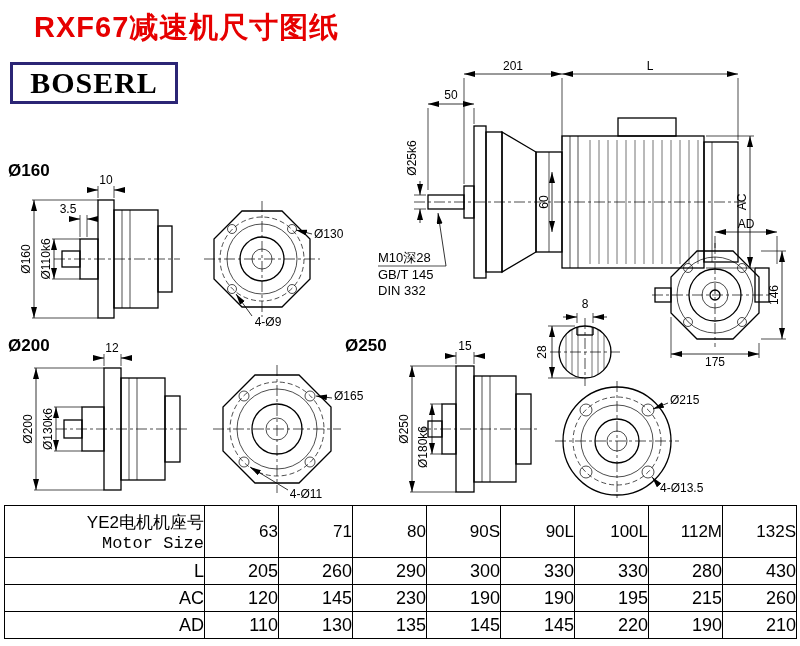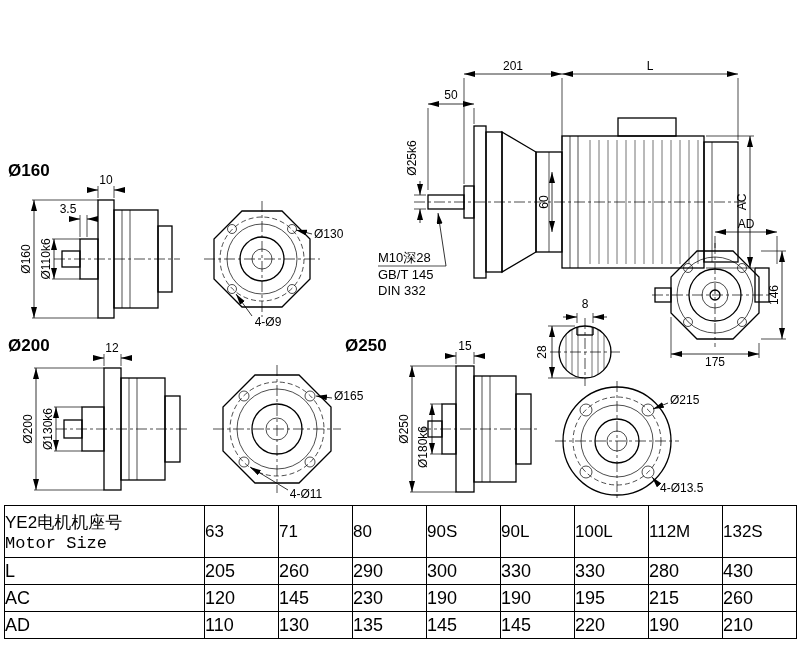--- a/index.html
+++ b/index.html
@@ -12,30 +12,32 @@
   svg .ln{fill:none;stroke:#000;stroke-width:1.3}
   svg .tn{fill:none;stroke:#000;stroke-width:0.7}
   svg .fin{fill:none;stroke:#000;stroke-width:0.55}
   svg .dim{fill:none;stroke:#000;stroke-width:0.8}
   svg .cl{fill:none;stroke:#000;stroke-width:0.7;stroke-dasharray:11 3 3 3}
   svg .bc{fill:none;stroke:#000;stroke-width:0.7;stroke-dasharray:5 3}
   svg text{fill:#000;font-family:"Liberation Sans",sans-serif;font-size:12px}
   svg text.lbl{font-size:17px;font-weight:bold}
   svg text.note{font-size:13px}
   .dim-table{position:absolute;left:4px;top:505px;width:792px;border-collapse:collapse;table-layout:fixed;background:#fff}
-  .dim-table td{border:1.5px solid #000;text-align:left;vertical-align:middle;font-size:18px;height:27px;padding:0}
+  .dim-table td{border:1.5px solid #000;text-align:right;vertical-align:middle;font-size:18px;height:27px;padding:0}
   .dim-table td.hd{height:52px;font-size:17px}
   .dim-table .cn{font-size:17px}
   .dim-table .mono{font-family:"Liberation Mono",monospace;font-size:17px;letter-spacing:0}
 </style>
 </head>
 <body>
 
 <div class="page">
 
+  <div class="title">RXF67减速机尺寸图纸</div>
+  <div class="logo">BOSERL</div>
 
   <svg class="draw" width="800" height="505" viewBox="0 0 800 505">
     <defs>
       <marker id="ae" markerUnits="userSpaceOnUse" markerWidth="12" markerHeight="8" refX="11" refY="3" orient="auto">
           <path d="M0,0L11,3L0,6Z" fill="#000"></path>
         </marker>
       <marker id="as" markerUnits="userSpaceOnUse" markerWidth="12" markerHeight="8" refX="0" refY="3" orient="auto">
           <path d="M11,0L0,3L11,6Z" fill="#000"></path>
         </marker>
       <clipPath id="kclip">

